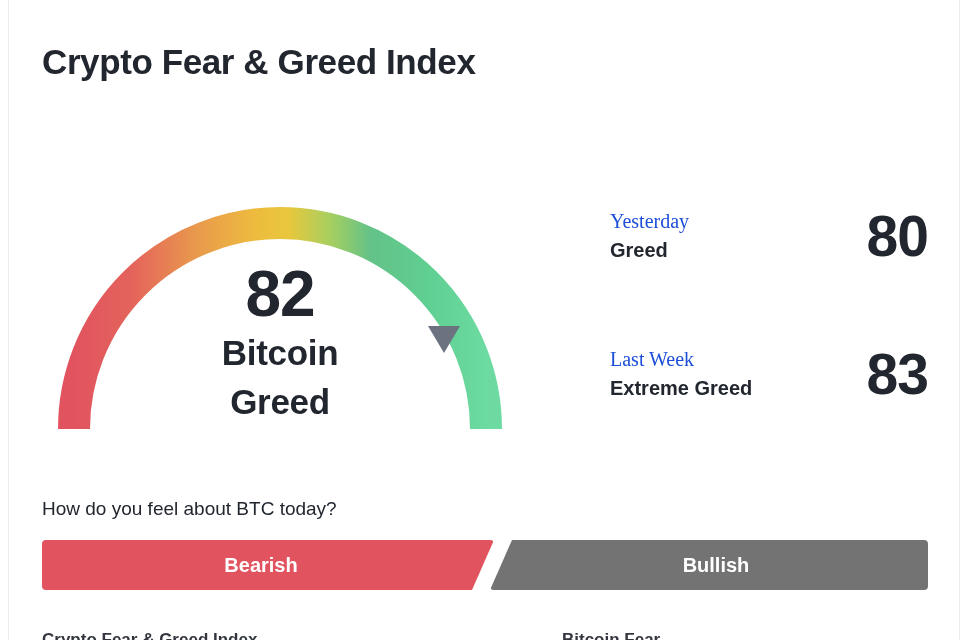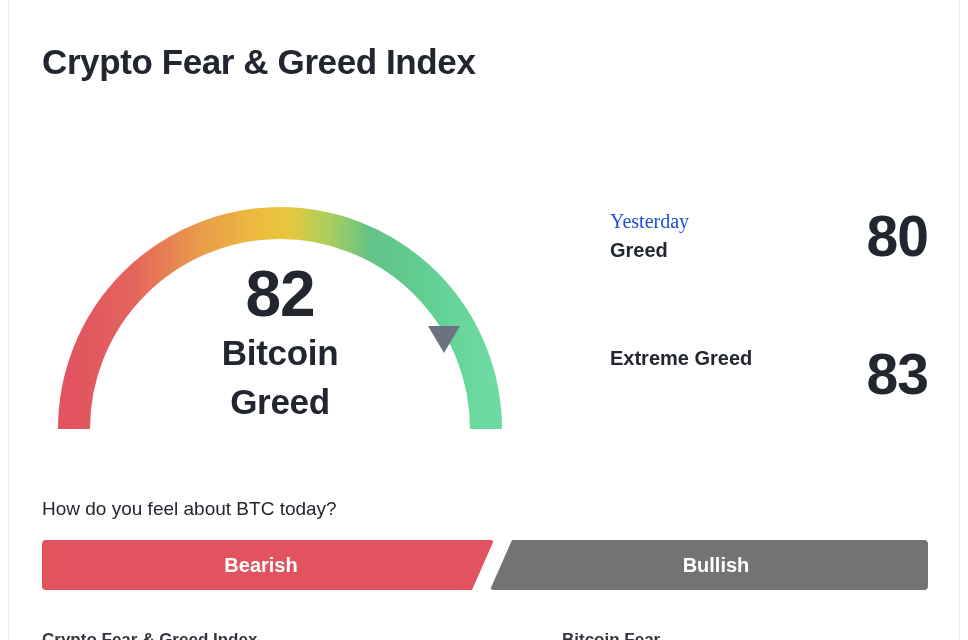--- a/index.html
+++ b/index.html
@@ -263,20 +263,21 @@
 
     <div class="stats">
 
       <div class="stat-row">
         <div class="stat-period">Yesterday</div>
         <div class="stat-state">Greed</div>
         <div class="stat-number">80</div>
       </div>
 
       <div class="stat-row">
+        <div class="stat-period">Last Week</div>
         <div class="stat-state">Extreme Greed</div>
         <div class="stat-number">83</div>
       </div>
 
     </div>
 
     <div class="poll-question">How do you feel about BTC today?</div>
 
     <div class="poll-buttons">
       <div class="poll-btn poll-btn-bearish">Bearish</div>

